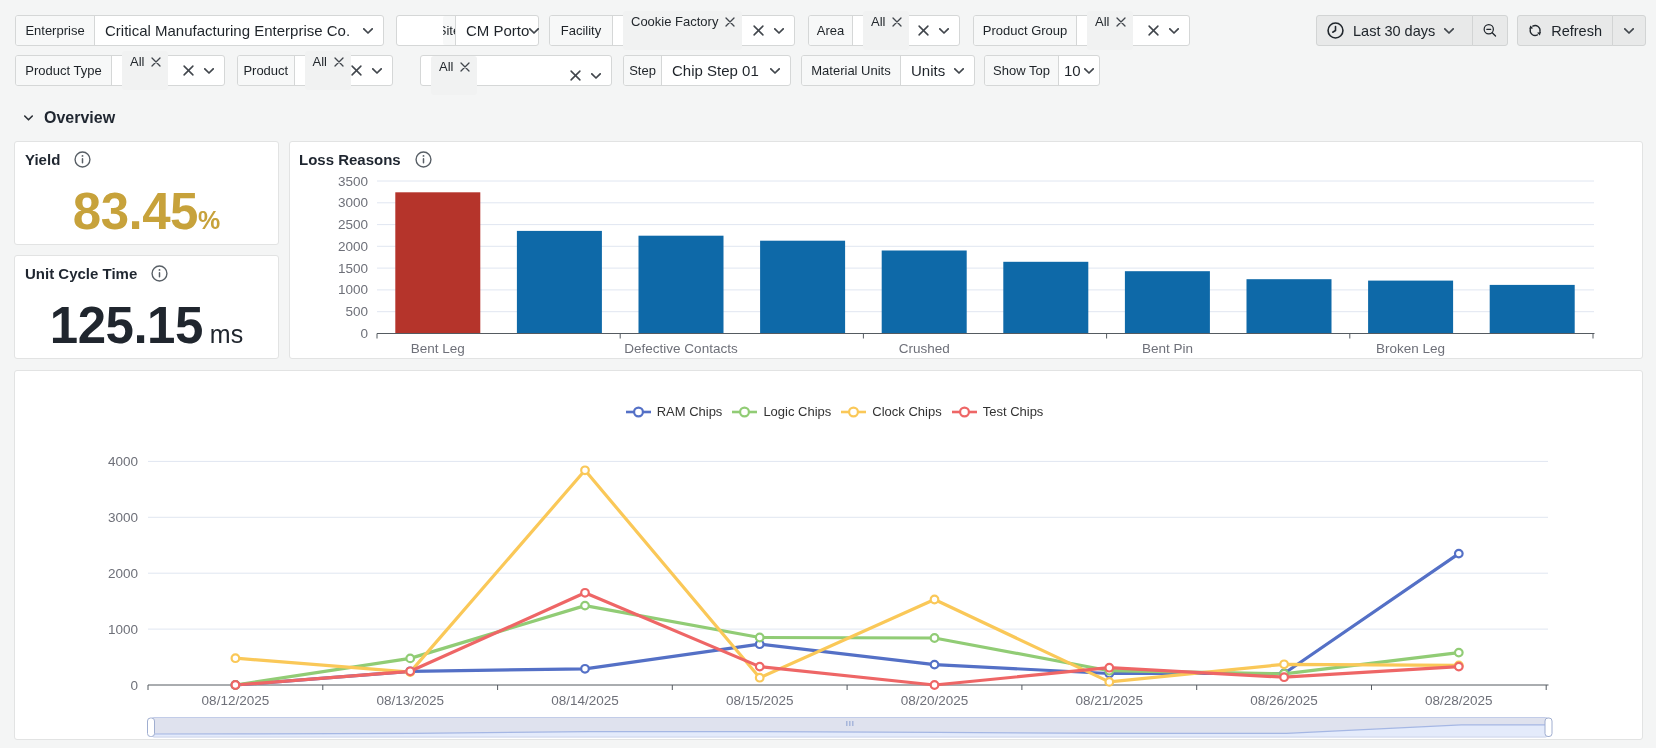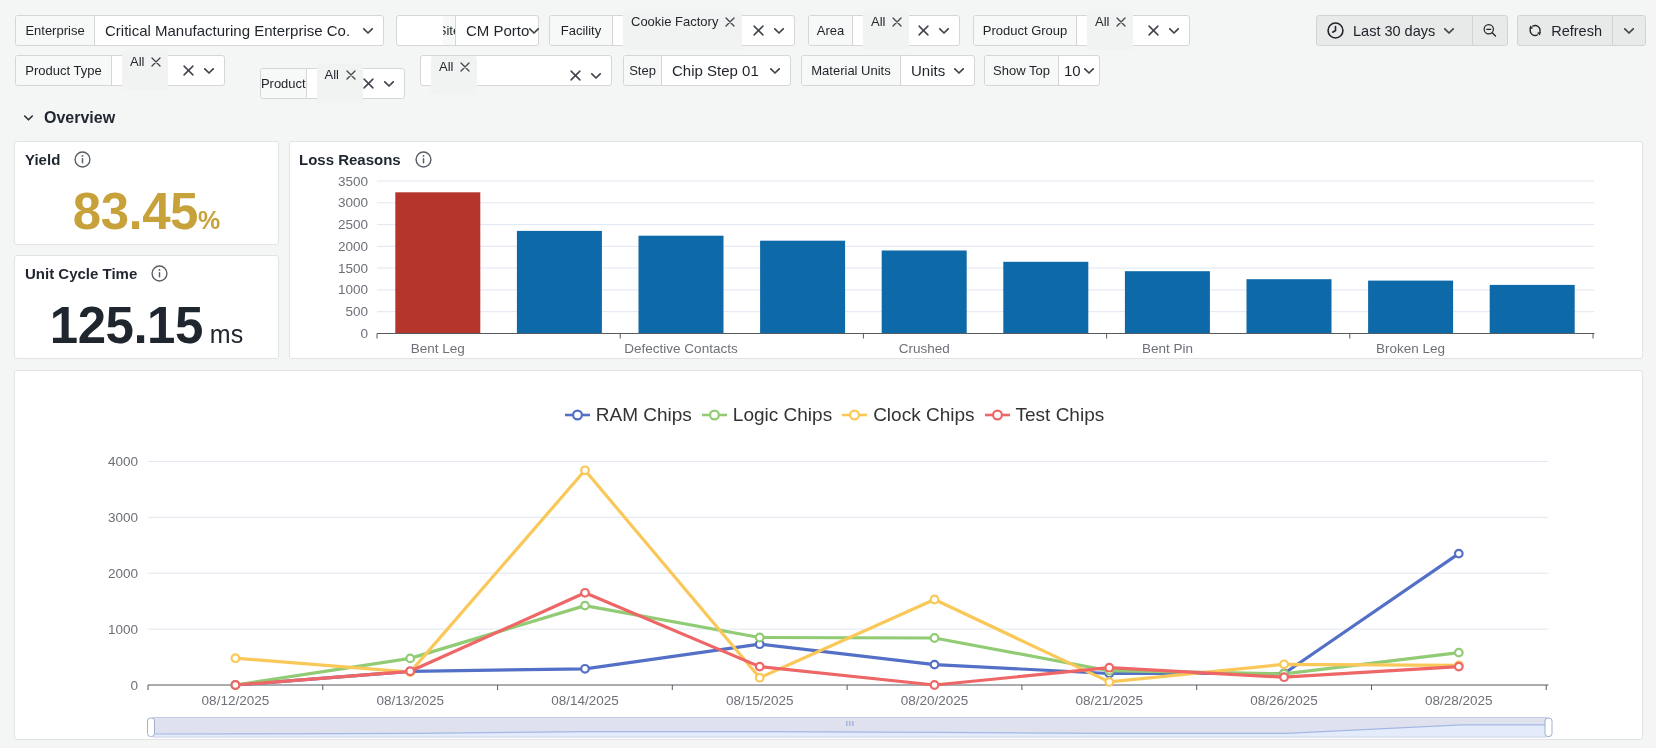--- a/index.html
+++ b/index.html
@@ -9,21 +9,21 @@
 .fv { display:flex; align-items:center; padding:0 10px; flex:1; white-space:nowrap; }
 .pv { font-size:15px; color:#1f242a; }
 .chip { background:#f1f2f2; border-radius:3px; padding:3px 7px 21px 8px; font-size:13px; color:#24292e; display:inline-flex; align-items:center; gap:7px; }
 .clr { margin-left:auto; display:inline-flex; }
 .cv { margin-left:10px; display:inline-flex; }
 .btn { position:absolute; height:31px; background:#e8e9e9; border:1px solid #d2d4d4; display:flex; align-items:center; padding:0 10px; font-size:14.5px; color:#20262c; font-weight:400; }
 .card { position:absolute; background:#fff; border:1px solid #e2e3e3; border-radius:3px; }
 .ct { position:absolute; font-size:15px; font-weight:700; color:#1f2630; display:flex; align-items:center; gap:14px; }
 .legend { position:absolute; left:12px; right:0; top:33px; display:flex; justify-content:center; gap:10px; }
 .li { display:flex; align-items:center; gap:6px; }
-.lt { font-size:19px; color:#333; }
+.lt { font-size:13px; color:#333; }
 </style></head>
 <body>
 <div class="fb" style="left:15px;top:15px;width:369px;">
     <div class="fl" style="width:79px;">Enterprise</div>
     <div class="fv" style="">
       <span class="pv">Critical Manufacturing Enterprise Co.</span>
       <span class="cv" style="margin-left:auto">
         <svg width="10" height="6" viewBox="0 0 10 6" style="display:block">
           <path d="M0.8 0.8 L5 5 L9.2 0.8" fill="none" stroke="#41464c" stroke-width="1.7" stroke-linecap="round" stroke-linejoin="round"></path>
         </svg>
@@ -114,21 +114,21 @@
           <path d="M1 1 L9 9 M9 1 L1 9" stroke="#41464c" stroke-width="1.4" stroke-linecap="round"></path>
         </svg>
       </span>
       <span class="cv">
         <svg width="10" height="6" viewBox="0 0 10 6" style="display:block">
           <path d="M0.8 0.8 L5 5 L9.2 0.8" fill="none" stroke="#41464c" stroke-width="1.7" stroke-linecap="round" stroke-linejoin="round"></path>
         </svg>
       </span>
     </div>
   </div>
-<div class="fb" style="left:237px;top:68px;width:145px;margin-left:23px;">
+<div class="fb" style="left:237px;top:55px;width:156px;">
     <div class="fl" style="width:62px;">Product</div>
     <div class="fv" style="">
       <span class="chip">All<span class="cx">
           <svg width="10" height="10" viewBox="0 0 10 10" style="display:block">
             <path d="M1 1 L9 9 M9 1 L1 9" stroke="#41464c" stroke-width="1.3" stroke-linecap="round"></path>
           </svg>
         </span></span>
       <span class="clr">
         <svg width="11" height="11" viewBox="0 0 10 10" style="display:block">
           <path d="M1 1 L9 9 M9 1 L1 9" stroke="#41464c" stroke-width="1.4" stroke-linecap="round"></path>

